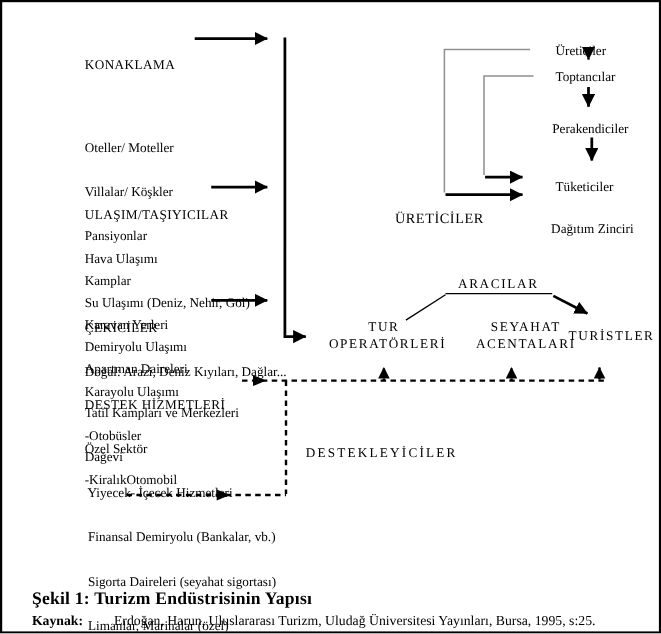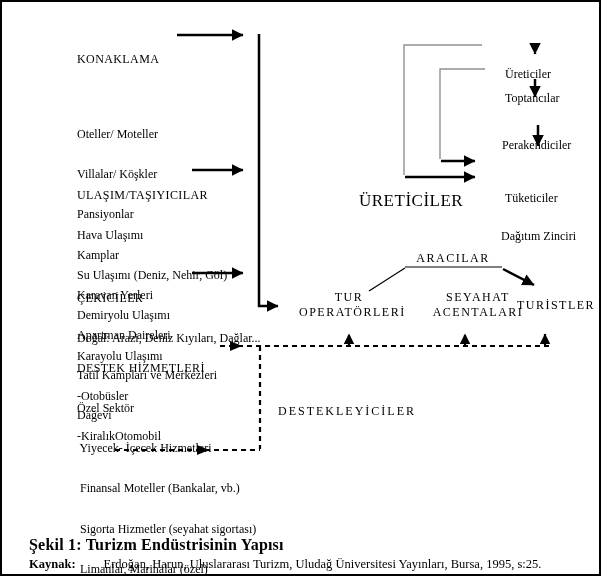--- a/index.html
+++ b/index.html
@@ -6,22 +6,22 @@
   .page{
     position:relative; width:601px; height:576px; box-sizing:border-box;
     background:#ffffff; border:2px solid #000;
     font-family:"Liberation Serif", serif; color:#000; overflow:hidden;
   }
   .layer{position:absolute; left:0; top:0; width:601px; height:576px;}
   .sec{position:absolute; font-size:12px; line-height:13.4px; white-space:pre;margin-left:48px;}
   .sec .title{letter-spacing:0.4px;}
   .gap{height:8px;}
   .caps{position:absolute; font-size:12px; letter-spacing:1.5px; white-space:pre-line; text-align:center;}
-  .caps.small{font-size:17px; letter-spacing:0.5px;}
-  .chain-node{position:absolute; font-size:12px; white-space:pre;margin-top:28px;}
+  .caps.small{font-size:13px; letter-spacing:0.5px;}
+  .chain-node{position:absolute; font-size:12px; white-space:pre;}
   .fig-title{position:absolute; left:27px; top:534px; font-size:16px; font-weight:bold; letter-spacing:0.2px;}
   .fig-src{position:absolute; left:27px; top:555px; font-size:12.5px;}
   .fig-src b{margin-right:28px;}
 </style>
 </head>
 <body>
 
 <div class="page">
 
   <svg class="layer" width="601" height="576" viewBox="0 0 601 576" xmlns="http://www.w3.org/2000/svg">
@@ -85,22 +85,22 @@
 
   <div class="sec" style="left:27px; top:263px;">
     <div class="title">ÇEKİCİLER</div>
     <div>Doğal: Arazi, Deniz Kıyıları, Dağlar...</div>
   </div>
 
   <div class="sec" style="left:27px; top:333px;">
     <div class="title">DESTEK HİZMETLERİ</div>
     <div>Özel Sektör</div>
     <div> Yiyecek- İçecek Hizmetleri</div>
-    <div> Finansal Moteller (Bankalar, vb.)</div>
-    <div> Sigorta Hizmetler (seyahat sigortası)</div>
+    <div> Finansal Demiryolu (Bankalar, vb.)</div>
+    <div> Sigorta Daireleri (seyahat sigortası)</div>
     <div> Limanlar, Marinalar (özel)</div>
     
     
     
     
     
     
     
     
   </div>

